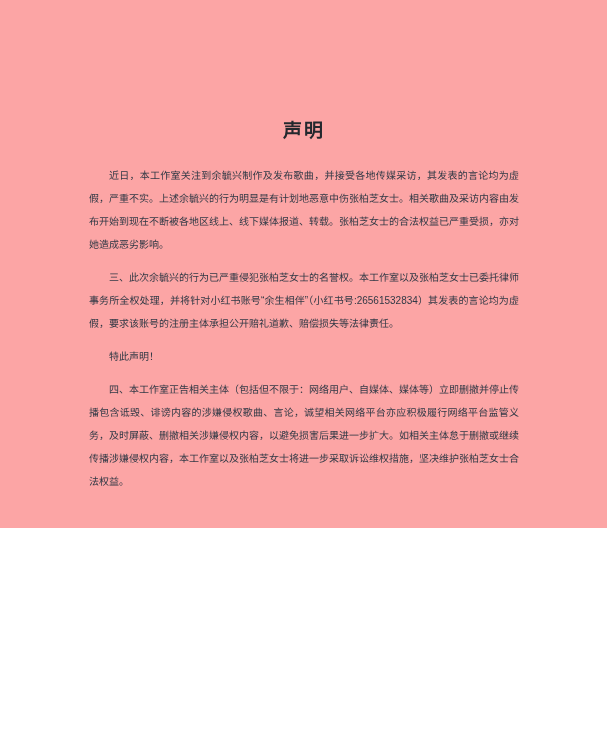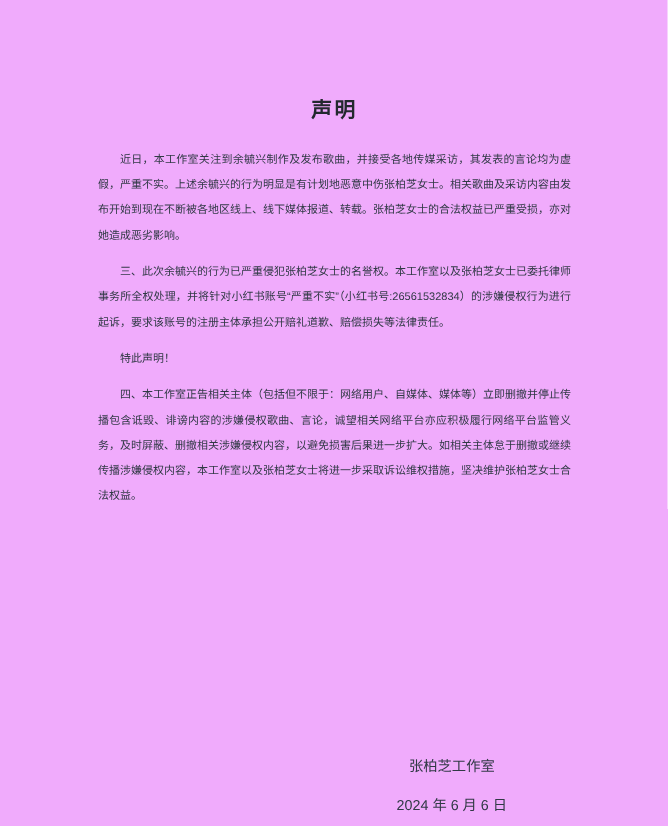--- a/index.html
+++ b/index.html
@@ -3,27 +3,27 @@
 <meta charset="utf-8">
 <style>
   html, body {
     margin: 0;
     padding: 0;
     background: #ffffff;
   }
   .page {
     position: relative;
     width: 607px;
-    height: 751px;
+    height: 528px;
     margin: 0;
-    background: #f0abfc;
+    background: #fca5a5;
     font-family: "Liberation Sans", sans-serif;
     color: #303945;
     box-sizing: border-box;
-    padding: 84px 88px 0 89px;
+    padding: 115px 88px 0 89px;
     overflow: hidden;
   }
   .doc-title {
     margin: 0 0 22px 0;
     text-align: center;
     font-size: 19px;
     font-weight: bold;
     letter-spacing: 2px;
     color: #23282e;
   }
@@ -58,21 +58,21 @@
 
 <div class="page">
 
   <h1 class="doc-title">声明</h1>
 
   <p class="para">近日，本工作室关注到余毓兴制作及发布歌曲，并接受各地传媒采访，其发表的言论均为虚假，严重不实。上述余毓兴的行为明显是有计划地恶意中伤张柏芝女士。相关歌曲及采访内容由发布开始到现在不断被各地区线上、线下媒体报道、转载。张柏芝女士的合法权益已严重受损，亦对她造成恶劣影响。</p>
 
 
 
 
-  <p class="para">三、此次余毓兴的行为已严重侵犯张柏芝女士的名誉权。本工作室以及张柏芝女士已委托律师事务所全权处理，并将针对小红书账号“严重不实”（小红书号:26561532834）的涉嫌侵权行为进行起诉，要求该账号的注册主体承担公开赔礼道歉、赔偿损失等法律责任。</p>
+  <p class="para">三、此次余毓兴的行为已严重侵犯张柏芝女士的名誉权。本工作室以及张柏芝女士已委托律师事务所全权处理，并将针对小红书账号“余生相伴”（小红书号:26561532834）其发表的言论均为虚假，要求该账号的注册主体承担公开赔礼道歉、赔偿损失等法律责任。</p>
 
   <p class="para closing">特此声明！</p>
 
   <p class="para">四、本工作室正告相关主体（包括但不限于：网络用户、自媒体、媒体等）立即删撤并停止传播包含诋毁、诽谤内容的涉嫌侵权歌曲、言论，诚望相关网络平台亦应积极履行网络平台监管义务，及时屏蔽、删撤相关涉嫌侵权内容，以避免损害后果进一步扩大。如相关主体怠于删撤或继续传播涉嫌侵权内容，本工作室以及张柏芝女士将进一步采取诉讼维权措施，坚决维护张柏芝女士合法权益。</p>
 
   <div class="signature-block">
     <div class="signature-name">张柏芝工作室</div>
     <div class="signature-date">2024 年 6 月 6 日</div>
   </div>
 

